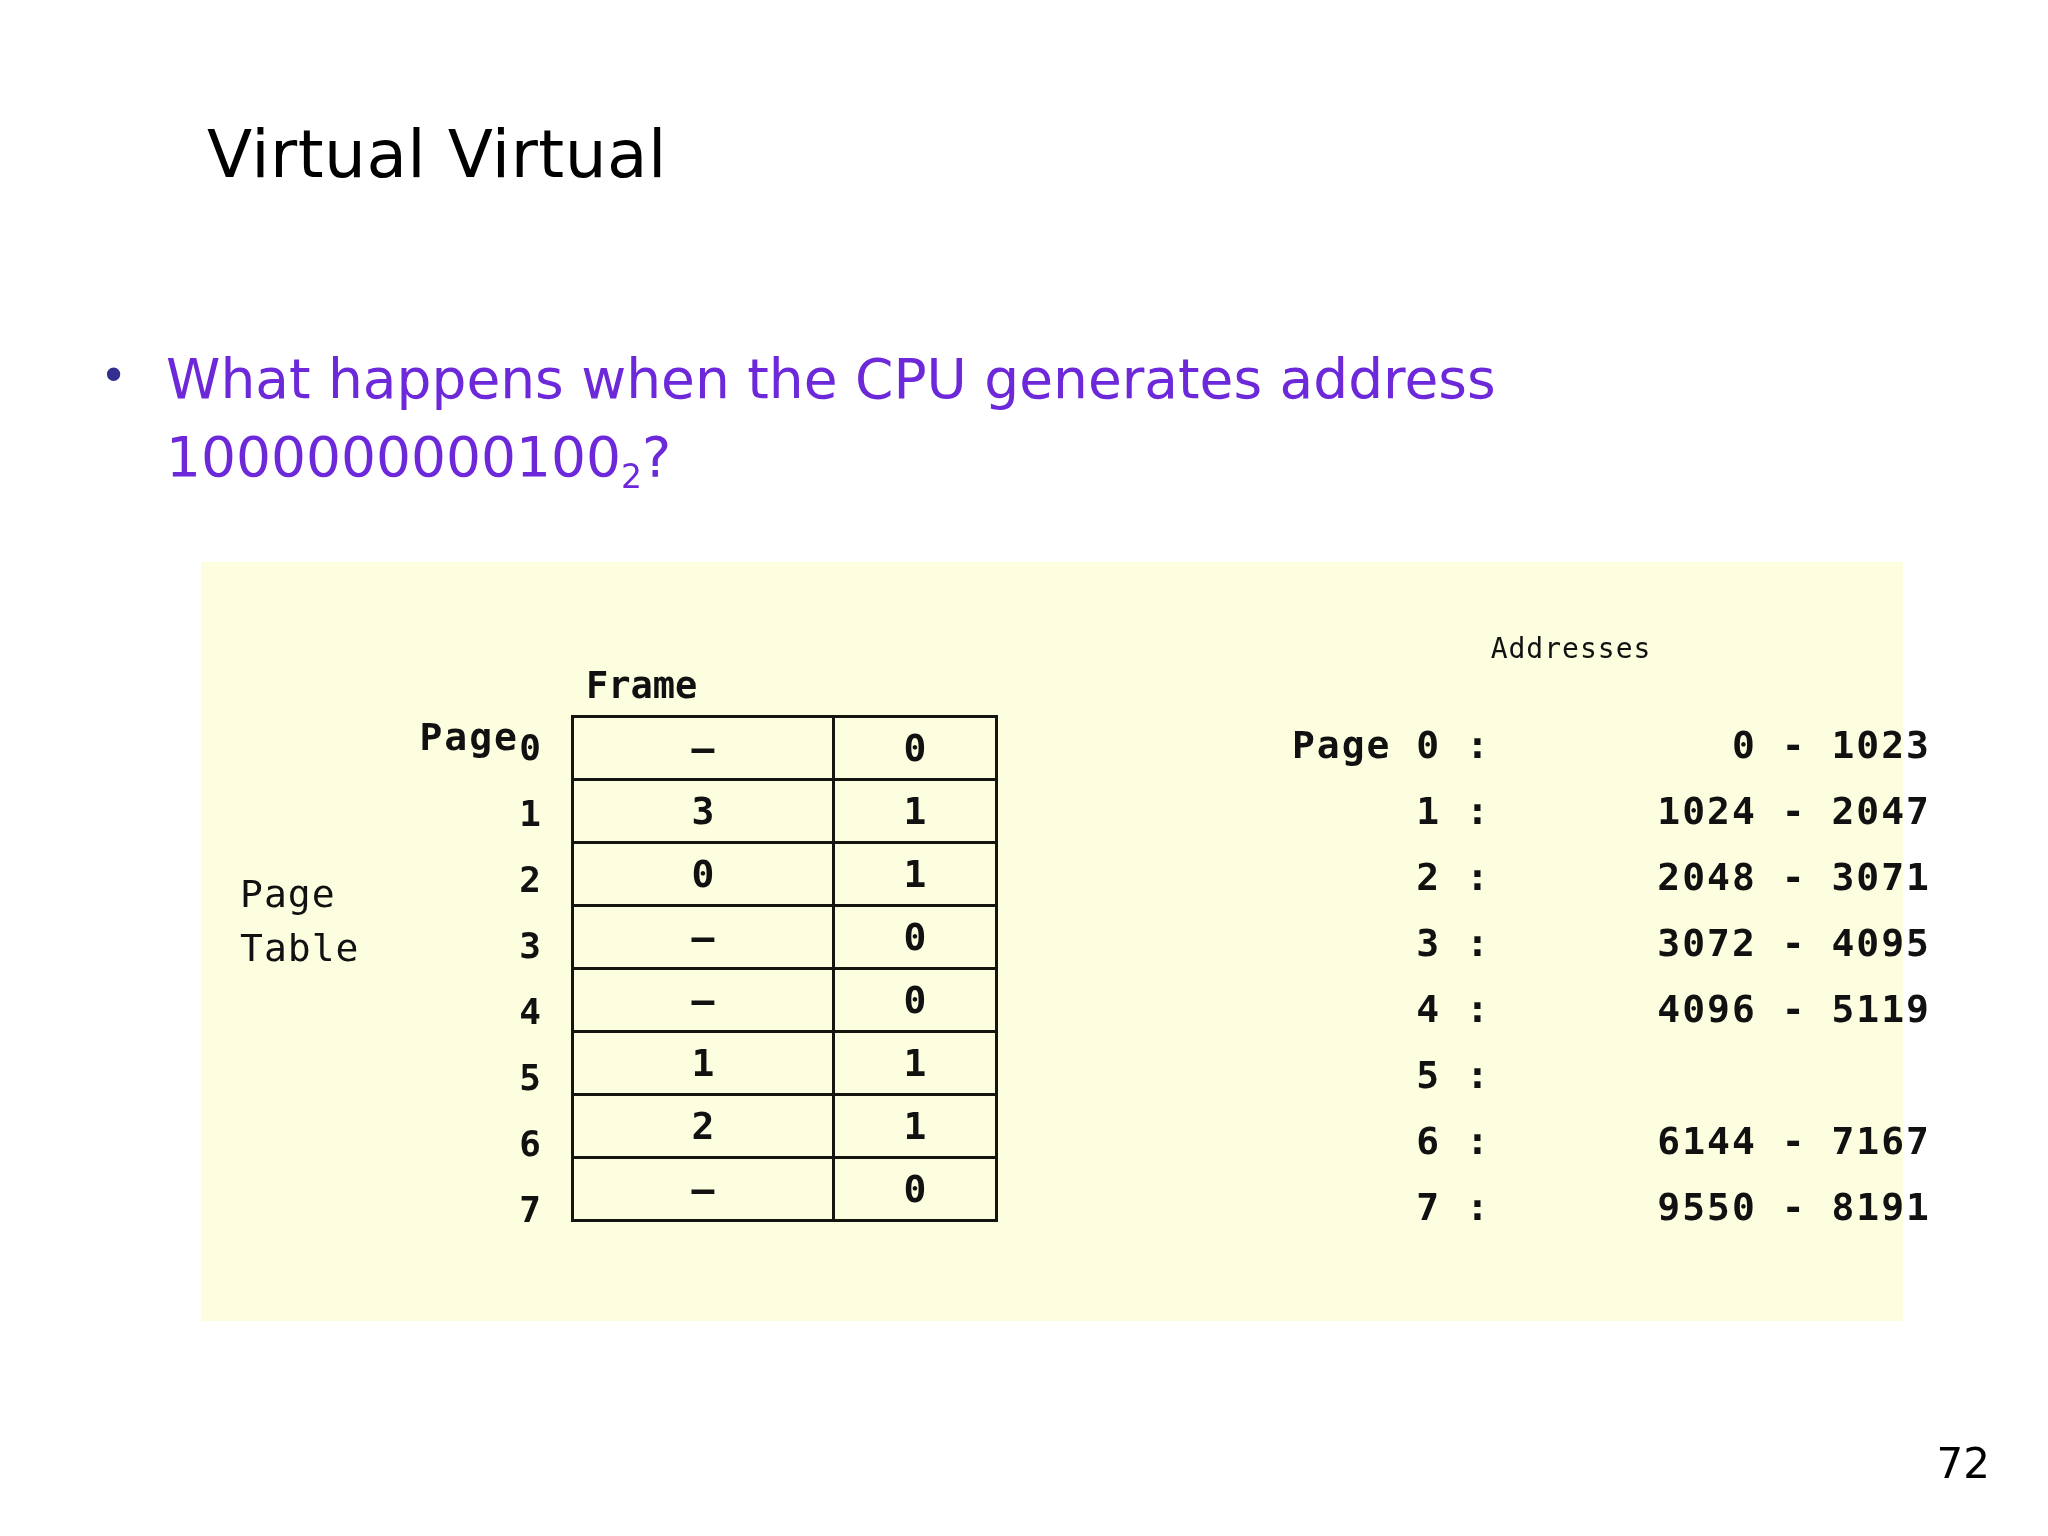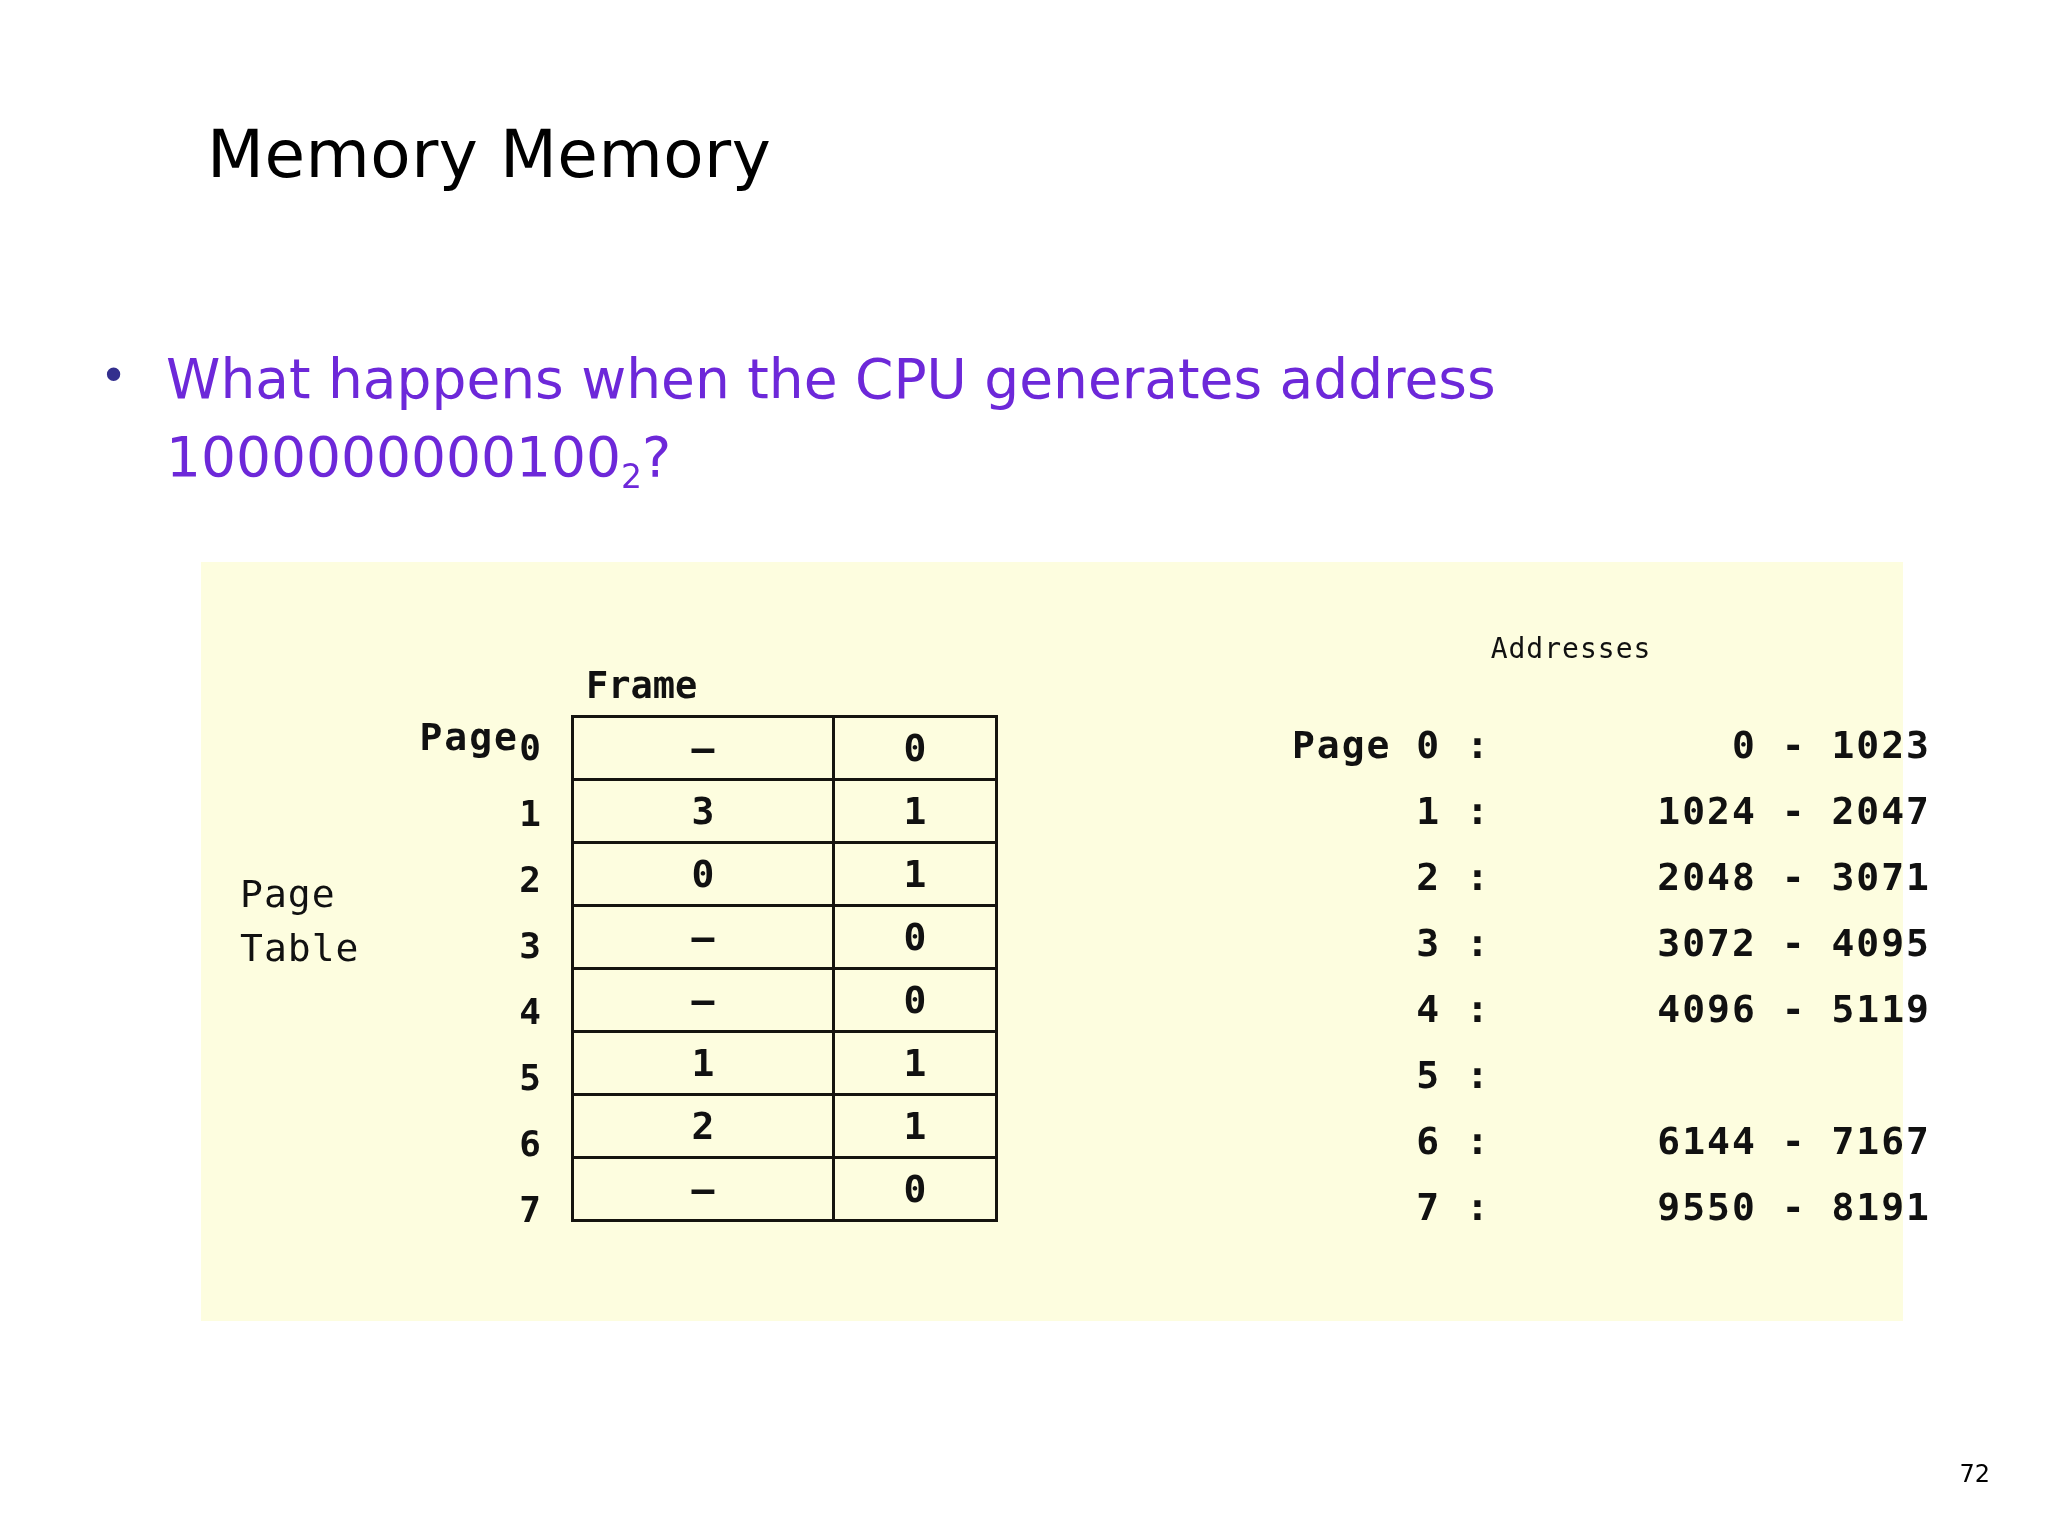--- a/index.html
+++ b/index.html
@@ -196,28 +196,28 @@
     width: 440px;
     text-align: right;
   }
 
   
   .slide-number {
     position: absolute;
     right: 58px;
     bottom: 48px;
     font-family: "DejaVu Sans", sans-serif;
-    font-size: 24px;
+    font-size: 42px;
     color: #000000;
   }
 </style>
 </head>
 <body>
 
-<div class="slide-title">Memory Memory</div>
+<div class="slide-title">Virtual Virtual</div>
 
 <div class="bullet-row">
   <span class="bullet-marker">•</span>
   <span class="bullet-text">
     <span>What happens when the CPU generates address</span>
     <span>
       <span>1000000000100</span><span class="sub">2</span><span>?</span>
     </span>
   </span>
 </div>

